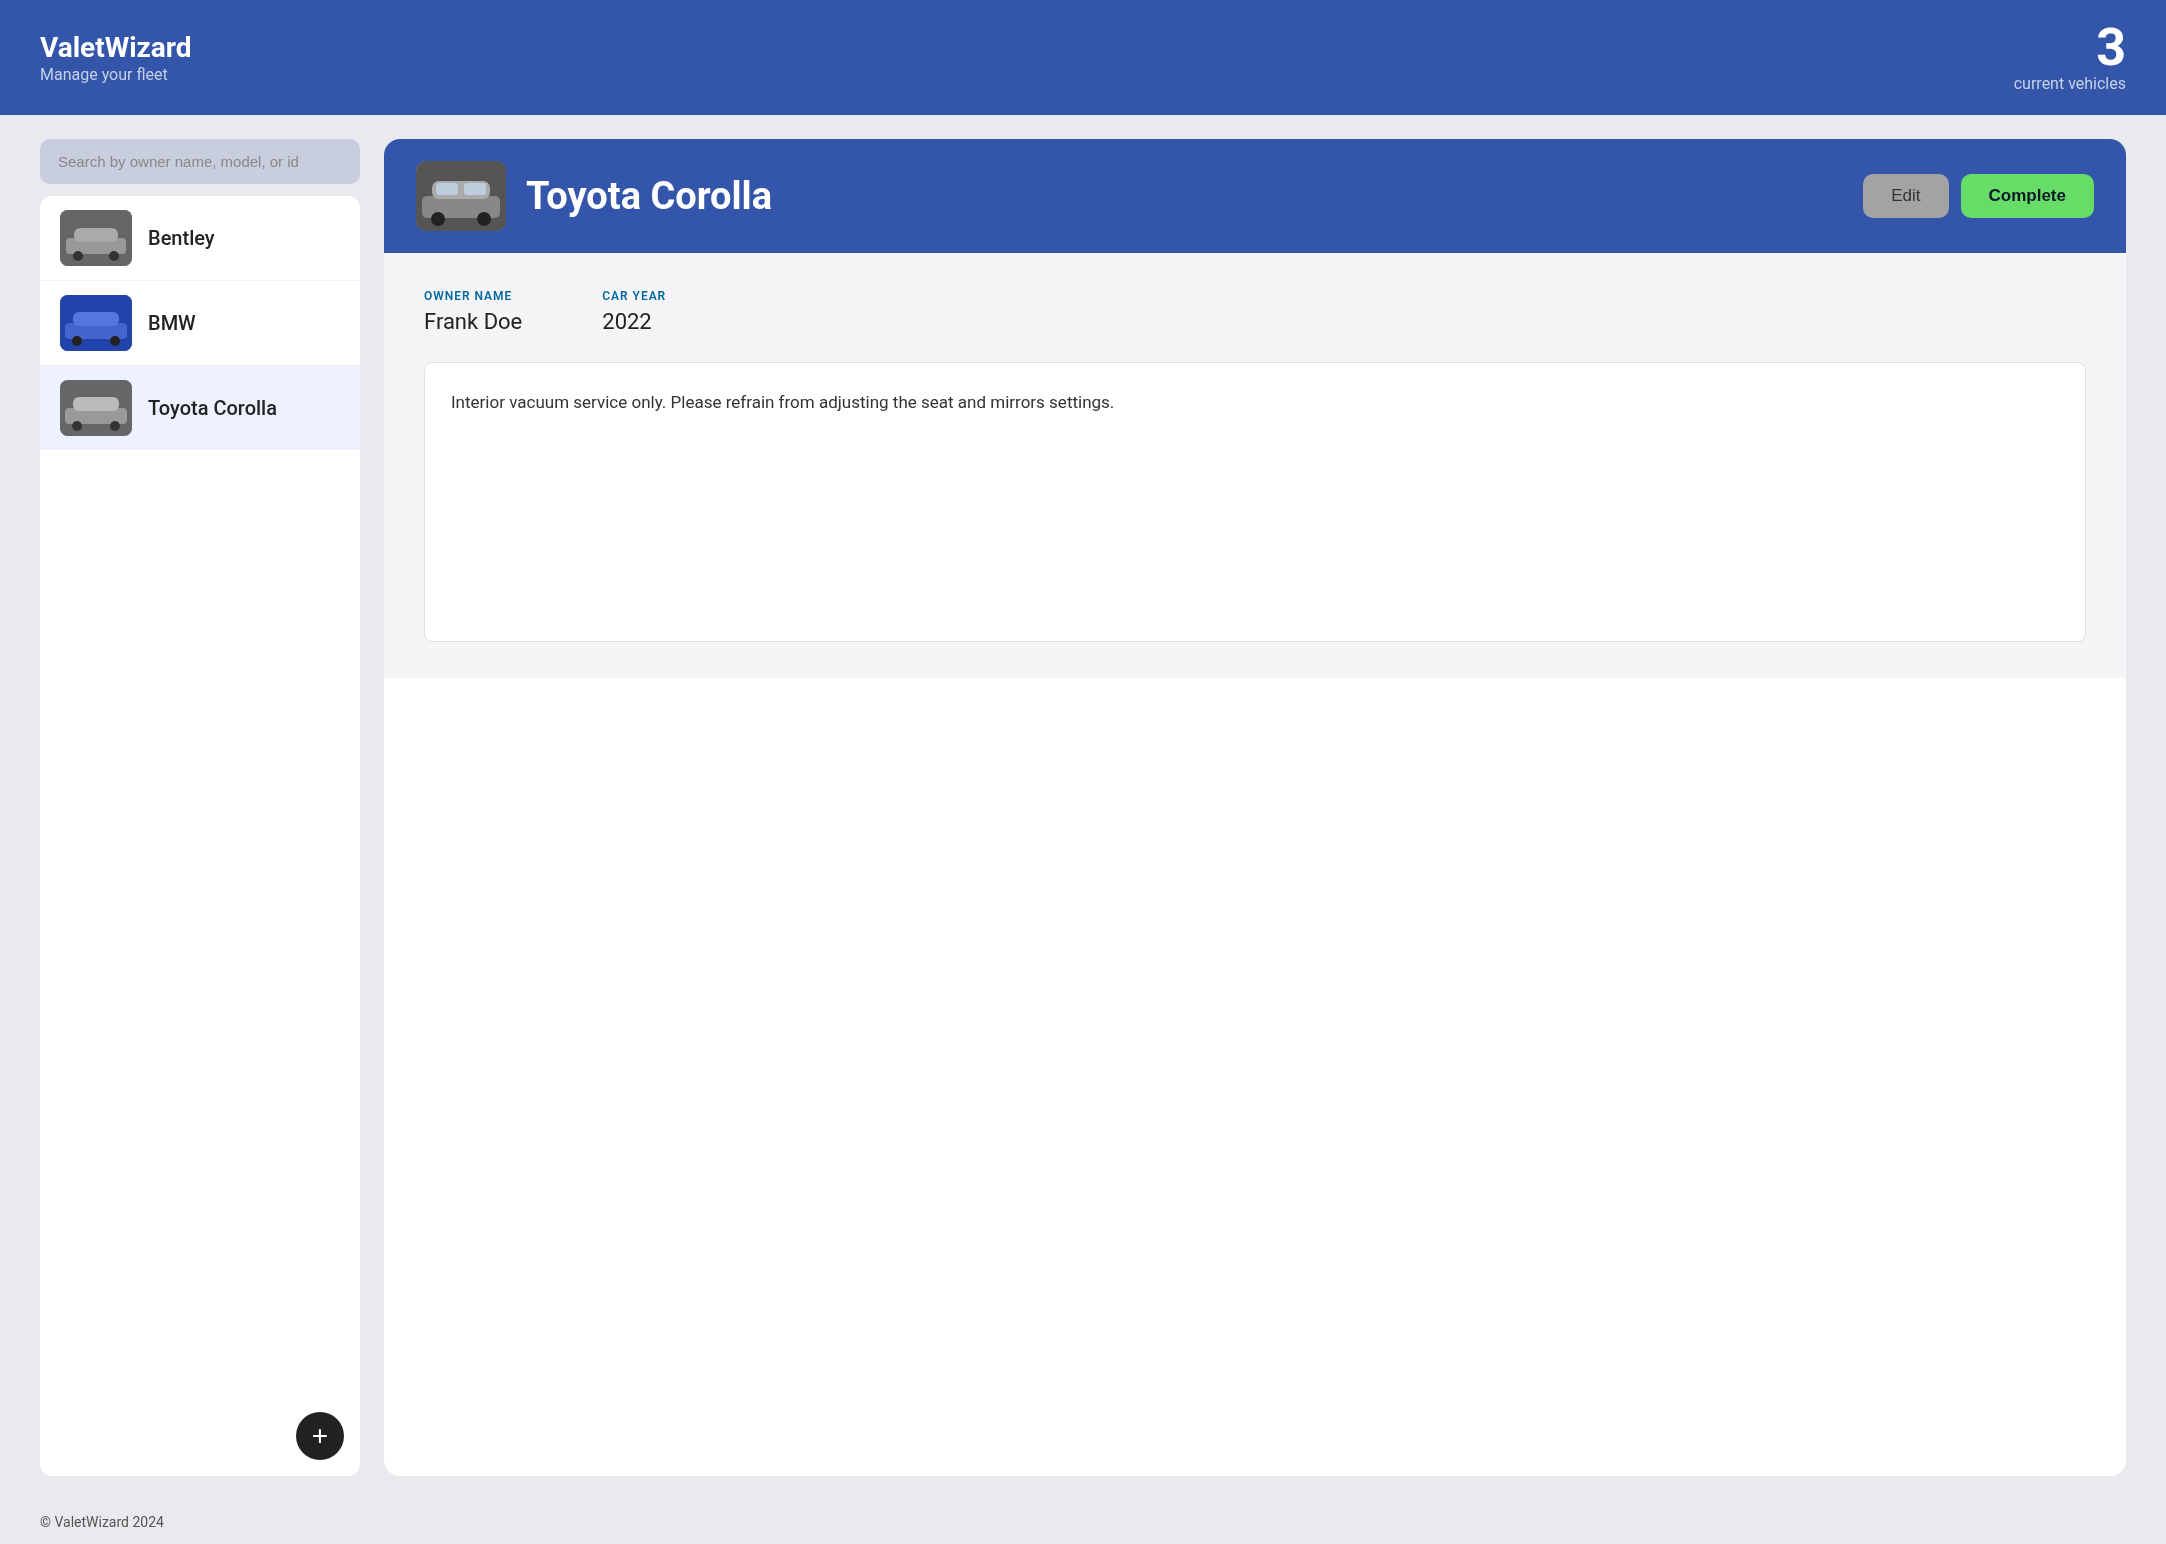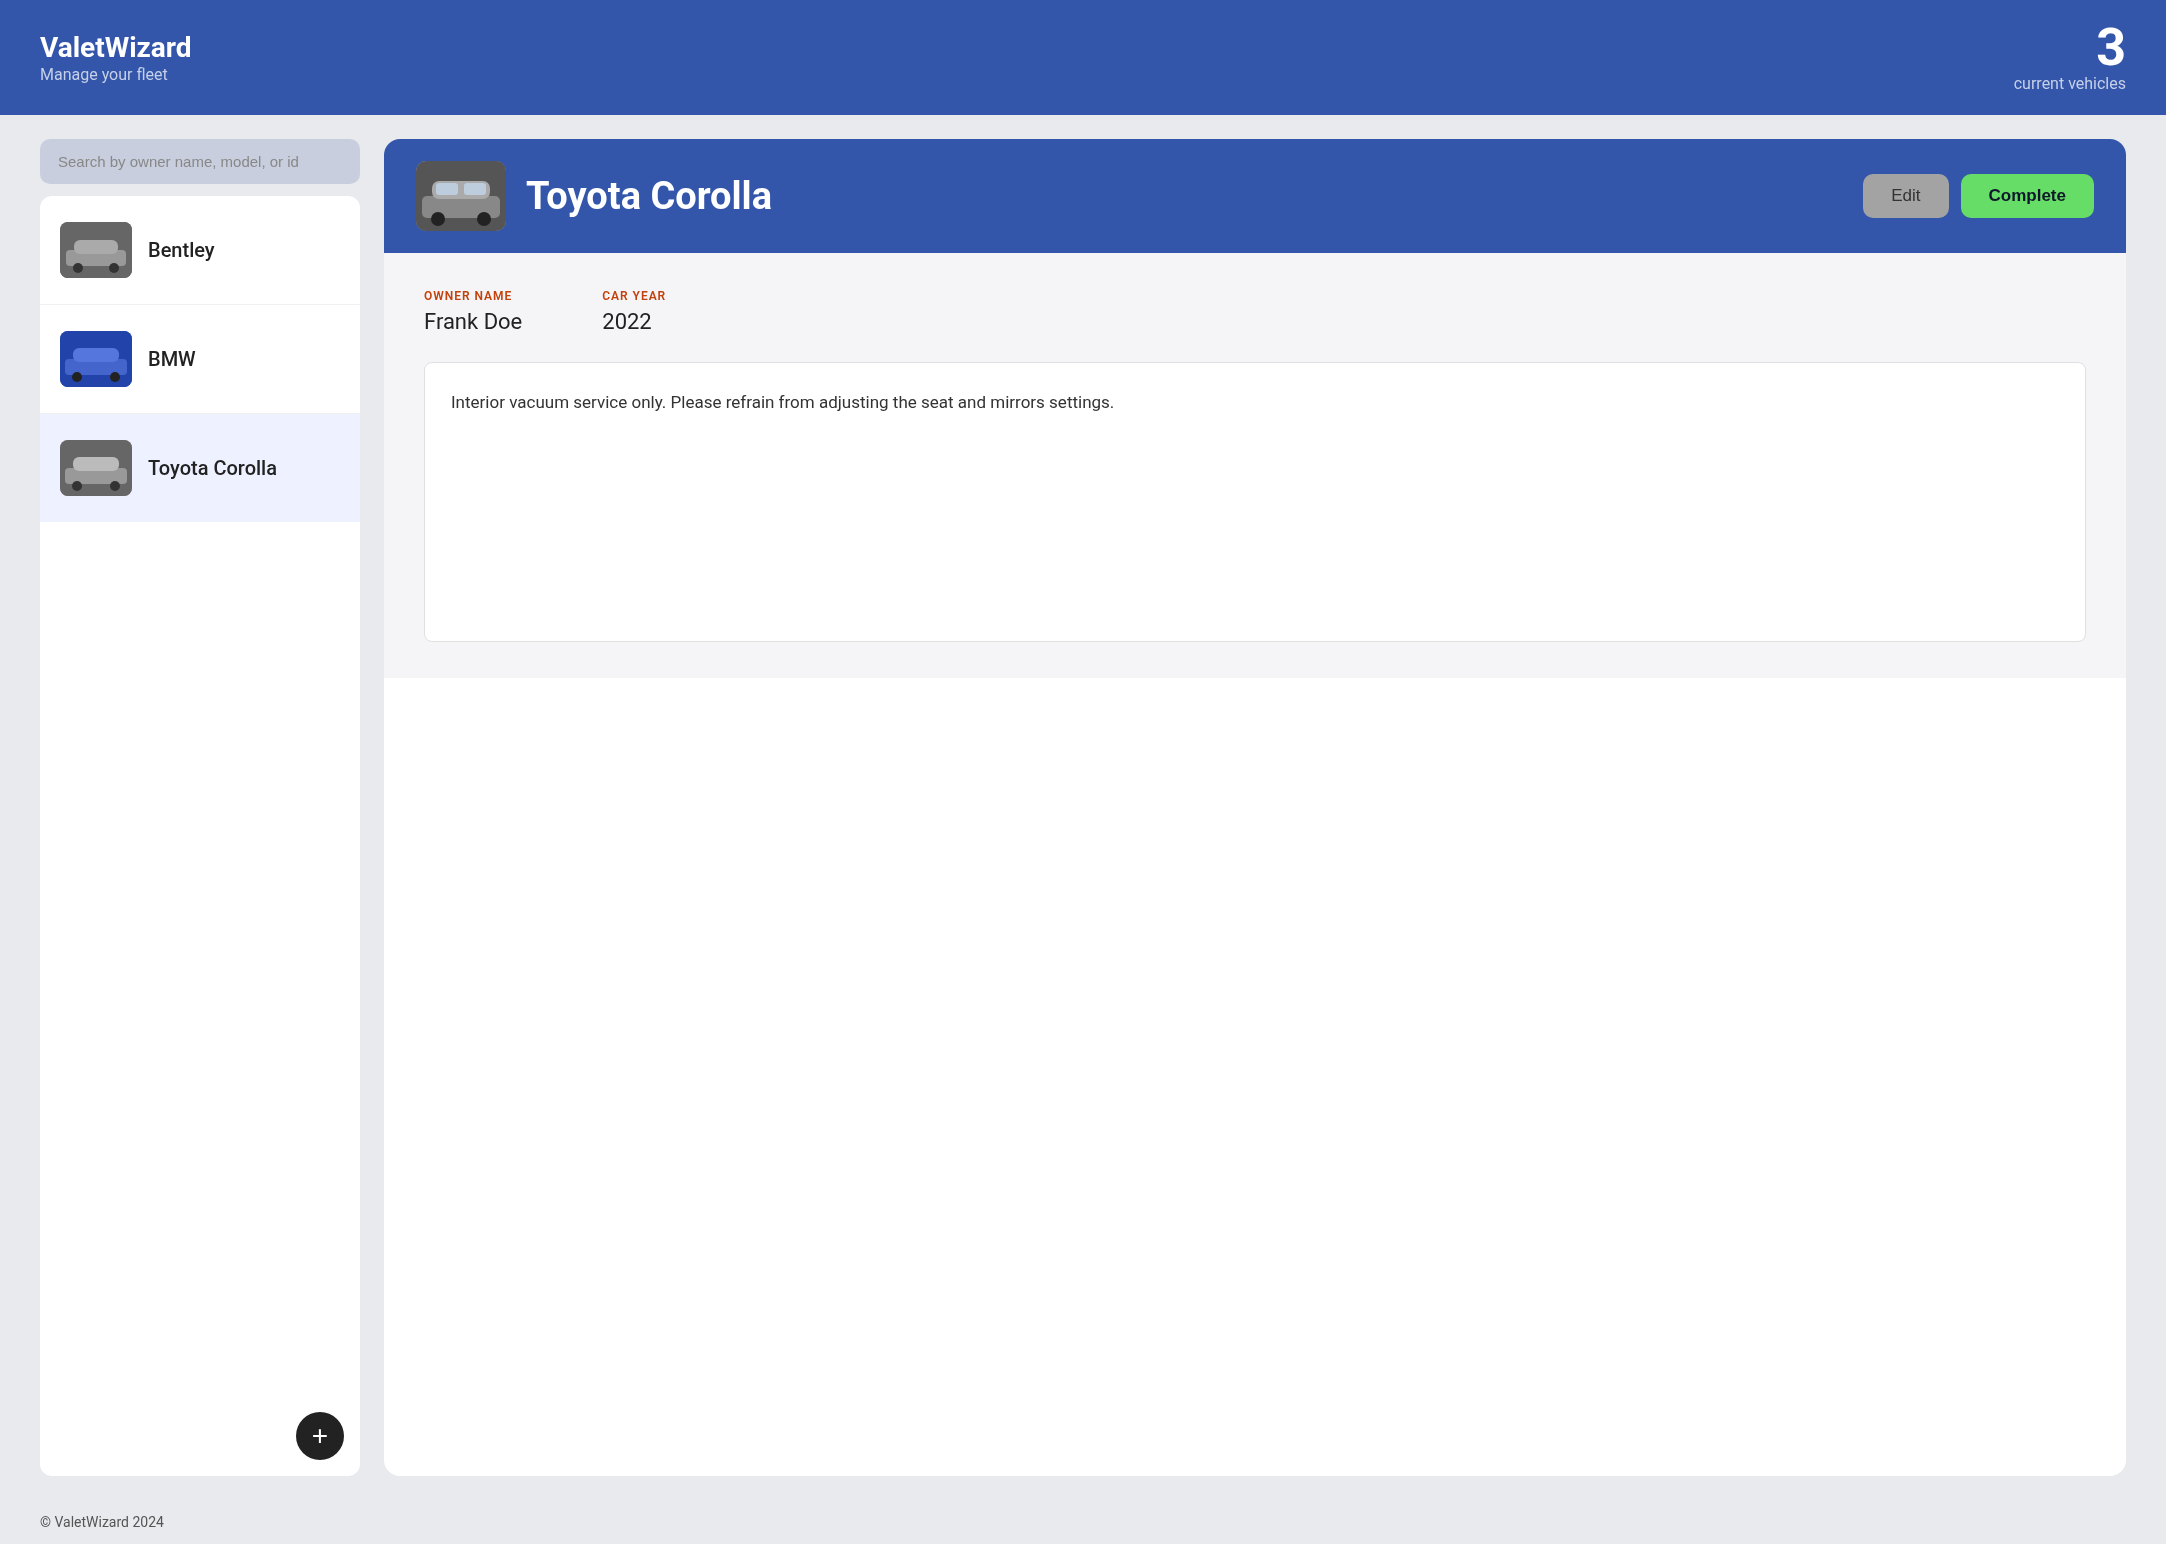--- a/index.html
+++ b/index.html
@@ -92,21 +92,21 @@
       flex: 1;
       position: relative;
       overflow: hidden;
       padding-bottom: 70px;
     }
 
     .vehicle-item {
       display: flex;
       align-items: center;
       gap: 16px;
-      padding: 26px 20px;
+      padding: 14px 20px;
       cursor: pointer;
       border-bottom: 1px solid #f0f0f0;
       transition: background-color 0.15s;
     }
 
     .vehicle-item:last-of-type {
       border-bottom: none;
     }
 
     .vehicle-item.active {
@@ -251,21 +251,21 @@
 
     .field-group {
       display: flex;
       flex-direction: column;
       gap: 6px;
     }
 
     .field-label {
       font-size: 12px;
       font-weight: 600;
-      color: #c2410c;
+      color: #0369a1;
       letter-spacing: 0.08em;
       text-transform: uppercase;
     }
 
     .field-value {
       font-size: 22px;
       color: #222;
     }
 
     .notes-box {

